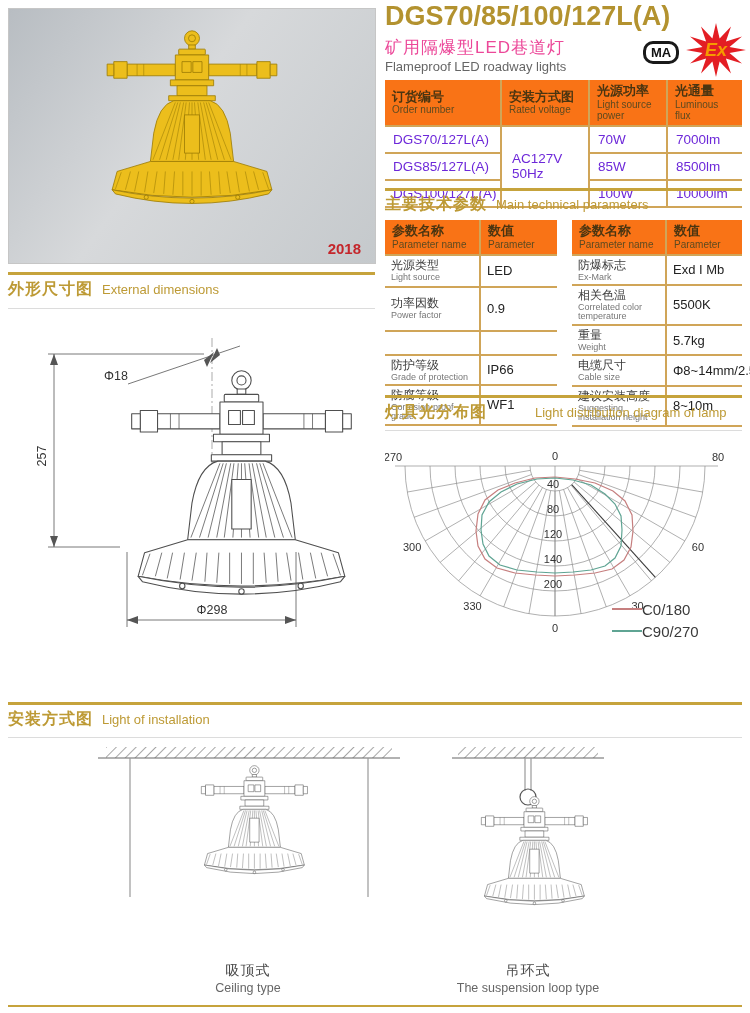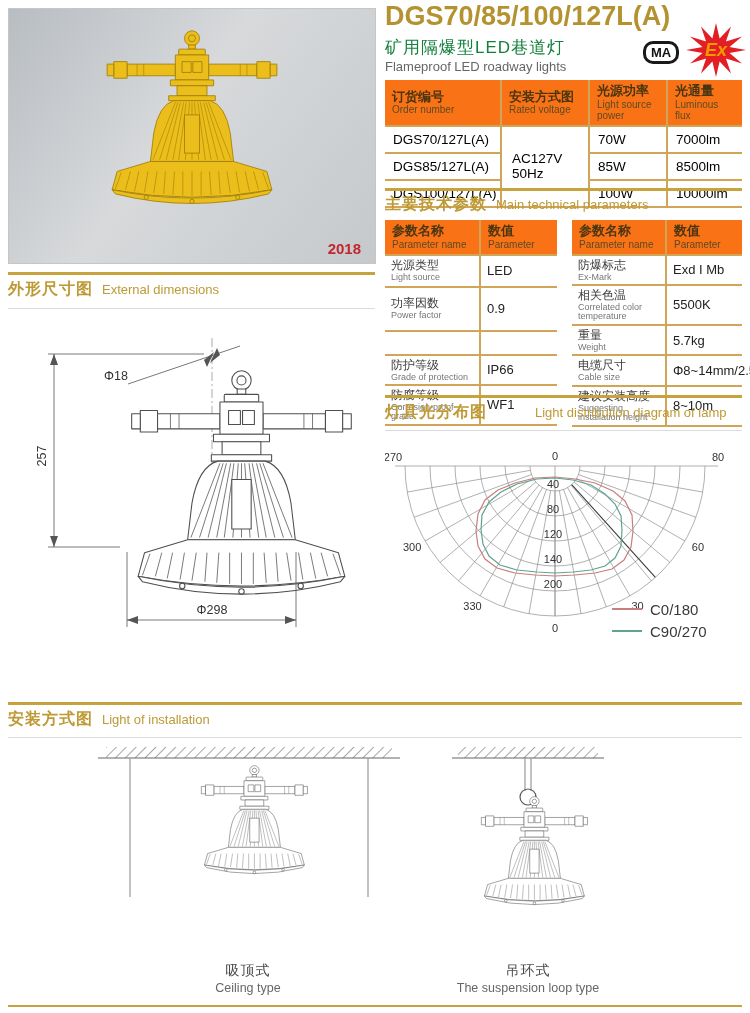--- a/index.html
+++ b/index.html
@@ -11,44 +11,44 @@
   
   .sec{position:absolute;display:flex;align-items:baseline;gap:9px;white-space:nowrap;}
   .sec .cn{font-size:16px;font-weight:bold;color:#BD9A35;letter-spacing:1px;}
   .sec .en{font-size:13px;color:#BD9A35;}
   
   .photo{position:absolute;left:8px;top:8px;width:366px;height:254px;border:1px solid #c6c6c6;
          background:linear-gradient(125deg,#b8bdc2 0%,#d7d9db 45%,#c5c9cc 100%);}
   .year{position:absolute;right:14px;bottom:6px;color:#C4262B;font-size:15px;font-weight:bold;}
   
   .title{position:absolute;left:385px;top:1px;font-size:27px;font-weight:bold;color:#B3922F;}
-  .sub-cn{position:absolute;left:385px;top:36px;font-size:17px;color:#15803d;letter-spacing:1px;}
+  .sub-cn{position:absolute;left:385px;top:36px;font-size:17px;color:#ec4899;letter-spacing:1px;}
   .sub-en{position:absolute;left:385px;top:59px;font-size:13px;color:#666;}
   .ma{position:absolute;left:643px;top:41px;border:3px solid #191919;border-radius:10px;
       font-size:13px;font-weight:bold;color:#111;height:17px;line-height:17px;padding:0 5px;}
   .ex{position:absolute;left:686px;top:22px;width:60px;height:56px;}
   
   table{border-collapse:collapse;border-style:hidden;table-layout:fixed;}
   .twrap{position:absolute;border-bottom:2px solid #D0A558;}
   td,th{border:2px solid #D0A558;vertical-align:middle;text-align:left;}
   th{background:#f97316;padding:3px 6px 4px 7px;font-weight:normal;}
   .hcn{display:block;font-size:13px;font-weight:bold;color:#4a3511;line-height:1.2;}
   .hen{display:block;font-size:10px;color:#5d4a20;line-height:1.1;}
-  .order td{font-size:13.5px;color:#000000;padding:5px 4px 5px 8px;}
+  .order td{font-size:13.5px;color:#6d28d9;padding:5px 4px 5px 8px;}
   .order .vcell{text-align:left;padding-left:10px;}
   .ptab td{padding:2px 4px 2px 6px;}
   .pcn{display:block;font-size:12px;color:#3c3c3c;line-height:1.25;}
   .pen{display:block;font-size:9px;color:#777;line-height:1.05;}
   .pval{font-size:13px;color:#222;}
   
   .g{fill:none;stroke:#8e8e8e;stroke-width:.7;}
   .gd{stroke:#3c3c3c;stroke-width:1.1;}
   .cl{font-size:11px;fill:#333;}
   .legend{position:absolute;left:612px;top:598px;}
-  .legend .li{display:flex;align-items:center;gap:8px;height:22px;}
+  .legend .li{display:flex;align-items:center;height:22px;}
   .legend .sw{width:30px;height:2px;}
   .sw0{background:#C67F7F;}
   .sw1{background:#5FA493;}
   .legend .lt{font-size:15px;color:#3a3a3a;}
   
   .lp{fill:var(--lf,#fff);stroke:var(--ls,#4f4f4f);stroke-width:1;stroke-linejoin:round;}
   .lfin{fill:none;stroke:var(--ls,#4f4f4f);stroke-width:.7;}
   .gold-lamp{--lf:#ECBE1C;--ls:#9d7d06;}
   .dim{stroke:#555;stroke-width:.8;fill:none;}
   .dimf{fill:#555;stroke:none;}

